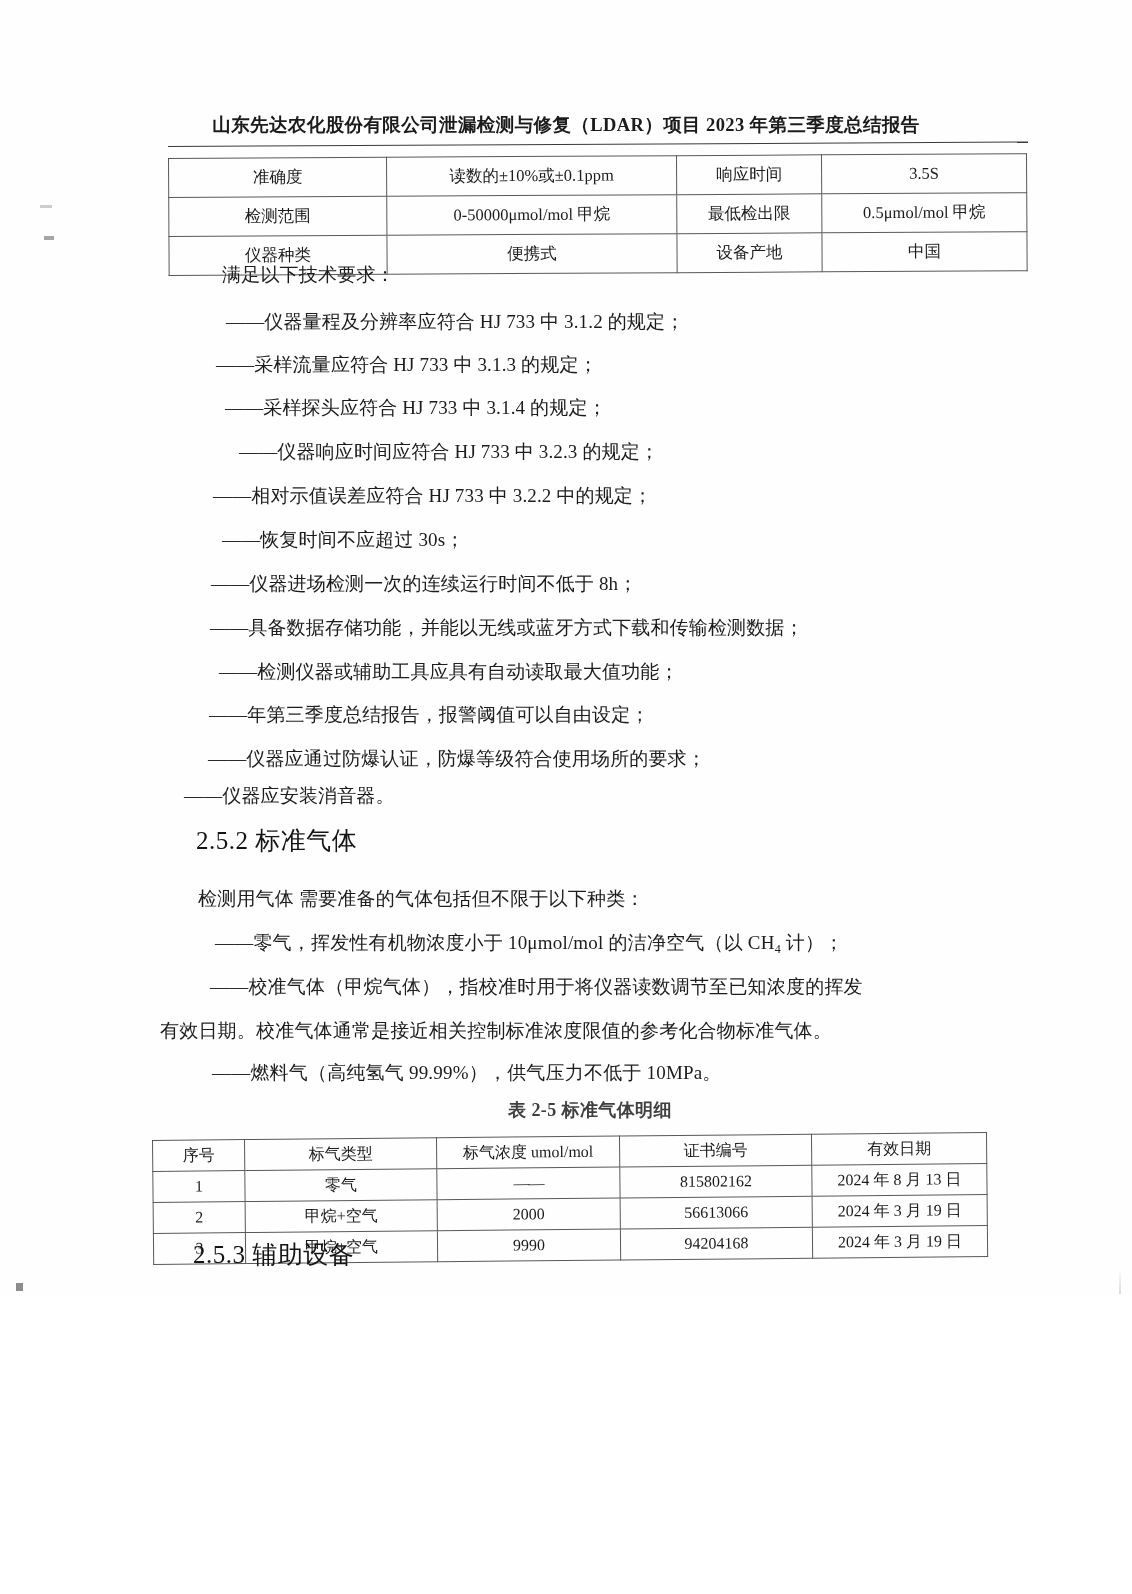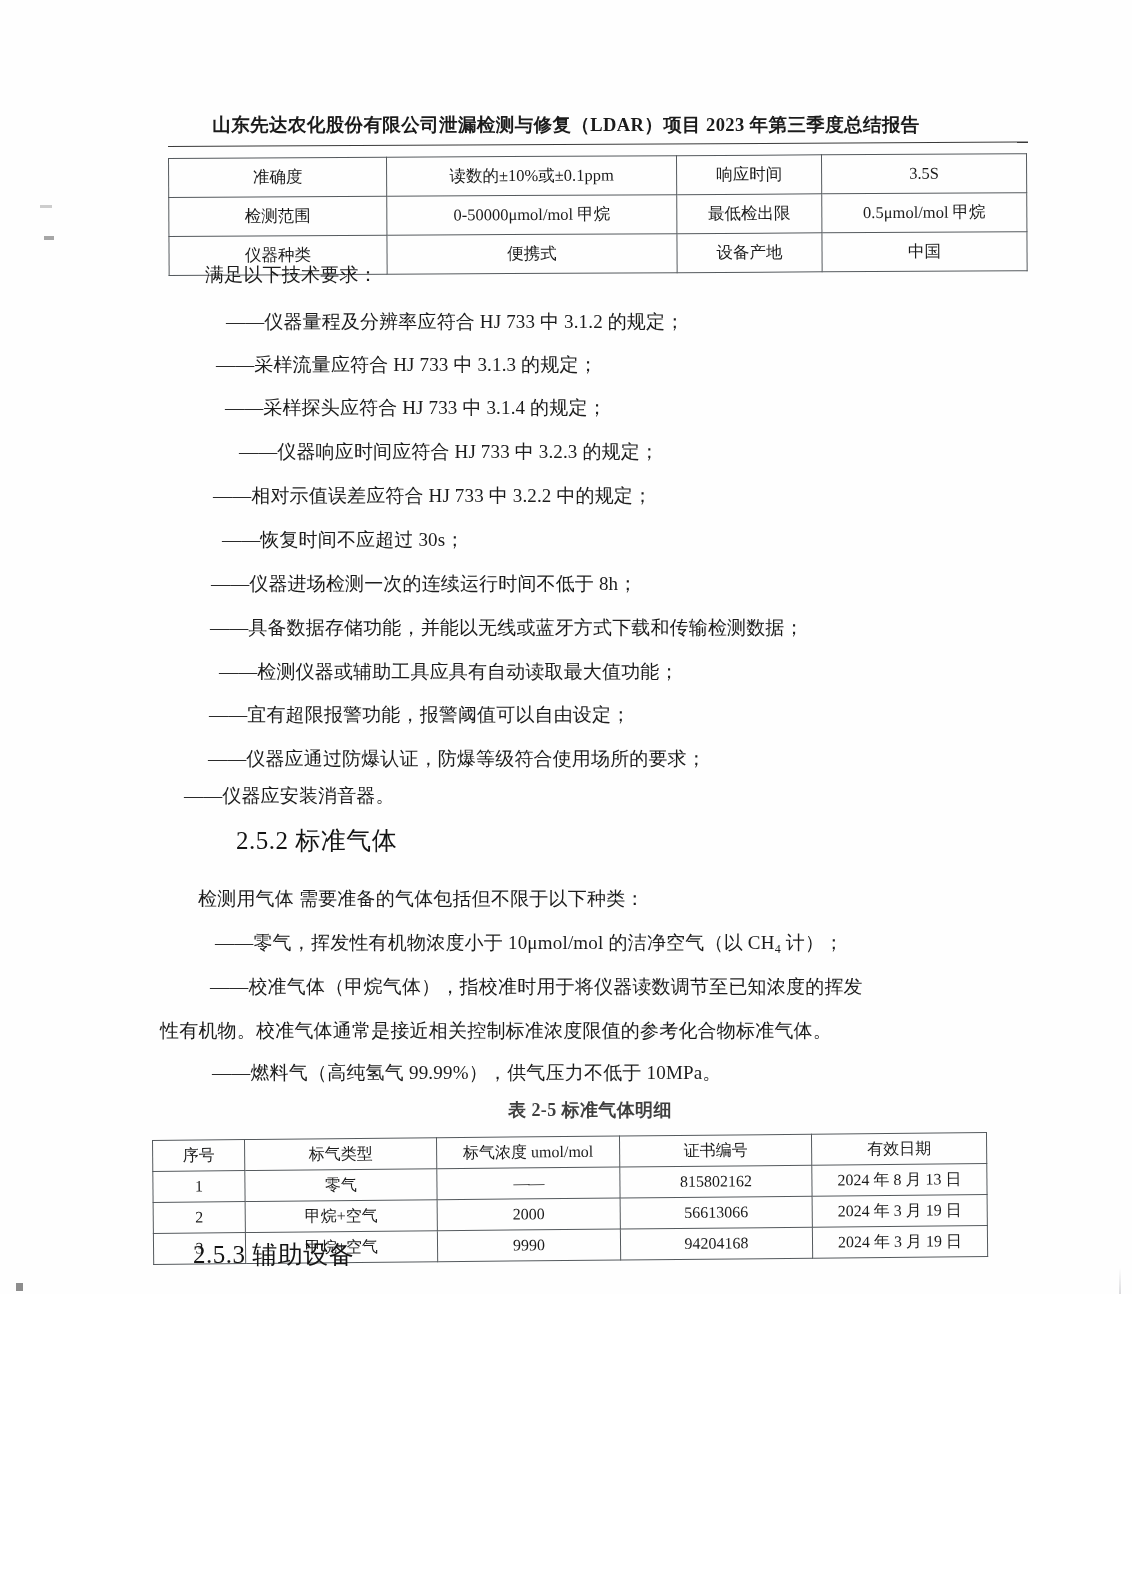--- a/index.html
+++ b/index.html
@@ -97,21 +97,21 @@
   
   .body-text {
     position: absolute;
     font-family: "Liberation Serif", "DejaVu Serif", serif;
     font-size: 19px;
     color: #1c1c1c;
     white-space: nowrap;
     letter-spacing: 0.2px;
   }
   .lead-line {
-    left: 205px;
+    left: 222px;
     top: 262px;
   }
   .req-list {
     position: absolute;
     left: 0;
     top: 0;
   }
   .req-item {
     position: absolute;
     font-family: "Liberation Serif", "DejaVu Serif", serif;
@@ -122,21 +122,21 @@
   }
   
   .sec-heading {
     position: absolute;
     font-family: "Liberation Serif", "DejaVu Serif", serif;
     font-size: 25px;
     color: #141414;
     white-space: nowrap;
     letter-spacing: 0.5px;
   }
-  #sec-252 { left: 196px; top: 824px; margin-left: 40px; }
+  #sec-252 { left: 196px; top: 824px; }
   #sec-253 { left: 193px; top: 1238px; }
   
   .para {
     position: absolute;
     font-family: "Liberation Serif", "DejaVu Serif", serif;
     font-size: 19px;
     color: #1c1c1c;
     white-space: nowrap;
     letter-spacing: 0.2px;
   }
@@ -240,35 +240,35 @@
   <div class="req-list">
     <div class="req-item" style="left:226px; top:309px;">——仪器量程及分辨率应符合 HJ 733 中 3.1.2 的规定；</div>
     <div class="req-item" style="left:216px; top:352px;">——采样流量应符合 HJ 733 中 3.1.3 的规定；</div>
     <div class="req-item" style="left:225px; top:395px;">——采样探头应符合 HJ 733 中 3.1.4 的规定；</div>
     <div class="req-item" style="left:214px; top:439px;margin-left:25px;">——仪器响应时间应符合 HJ 733 中 3.2.3 的规定；</div>
     <div class="req-item" style="left:213px; top:483px;">——相对示值误差应符合 HJ 733 中 3.2.2 中的规定；</div>
     <div class="req-item" style="left:222px; top:527px;">——恢复时间不应超过 30s；</div>
     <div class="req-item" style="left:211px; top:571px;">——仪器进场检测一次的连续运行时间不低于 8h；</div>
     <div class="req-item" style="left:210px; top:615px;">——具备数据存储功能，并能以无线或蓝牙方式下载和传输检测数据；</div>
     <div class="req-item" style="left:219px; top:659px;">——检测仪器或辅助工具应具有自动读取最大值功能；</div>
-    <div class="req-item" style="left:209px; top:702px;">——宜有超限报警功能，报警阈值可以自由设定；</div>
+    <div class="req-item" style="left:209px; top:702px;">——年第三季度总结报告，报警阈值可以自由设定；</div>
     <div class="req-item" style="left:208px; top:746px;">——仪器应通过防爆认证，防爆等级符合使用场所的要求；</div>
     <div class="req-item" style="left:184px; top:783px;">——仪器应安装消音器。</div>
   </div>
 
   <div class="sec-heading" id="sec-252">2.5.2 标准气体</div>
 
   <div class="para" style="left:198px; top:886px;">检测用气体 需要准备的气体包括但不限于以下种类：</div>
 
   <div class="para" style="left:215px; top:930px;">
     <span>——零气，挥发性有机物浓度小于 10μmol/mol 的洁净空气（以 CH</span><sub>4</sub><span> 计）；</span>
   </div>
 
   <div class="para" style="left:210px; top:974px;">——校准气体（甲烷气体），指校准时用于将仪器读数调节至已知浓度的挥发</div>
-  <div class="para" style="left:160px; top:1018px;">性有机物。校准气体通常是接近相关控制标准浓度限值的参考化合物标准气体。</div>
+  <div class="para" style="left:160px; top:1018px;">有效日期。校准气体通常是接近相关控制标准浓度限值的参考化合物标准气体。</div>
   <div class="para" style="left:212px; top:1060px;">——燃料气（高纯氢气 99.99%），供气压力不低于 10MPa。</div>
 
   <div class="table-caption" id="cap-25">表 2-5 标准气体明细</div>
 
   <table class="tbl" id="gas-table">
     <colgroup>
       <col class="col-no">
         <col class="col-type">
         <col class="col-conc">
         <col class="col-cert">

